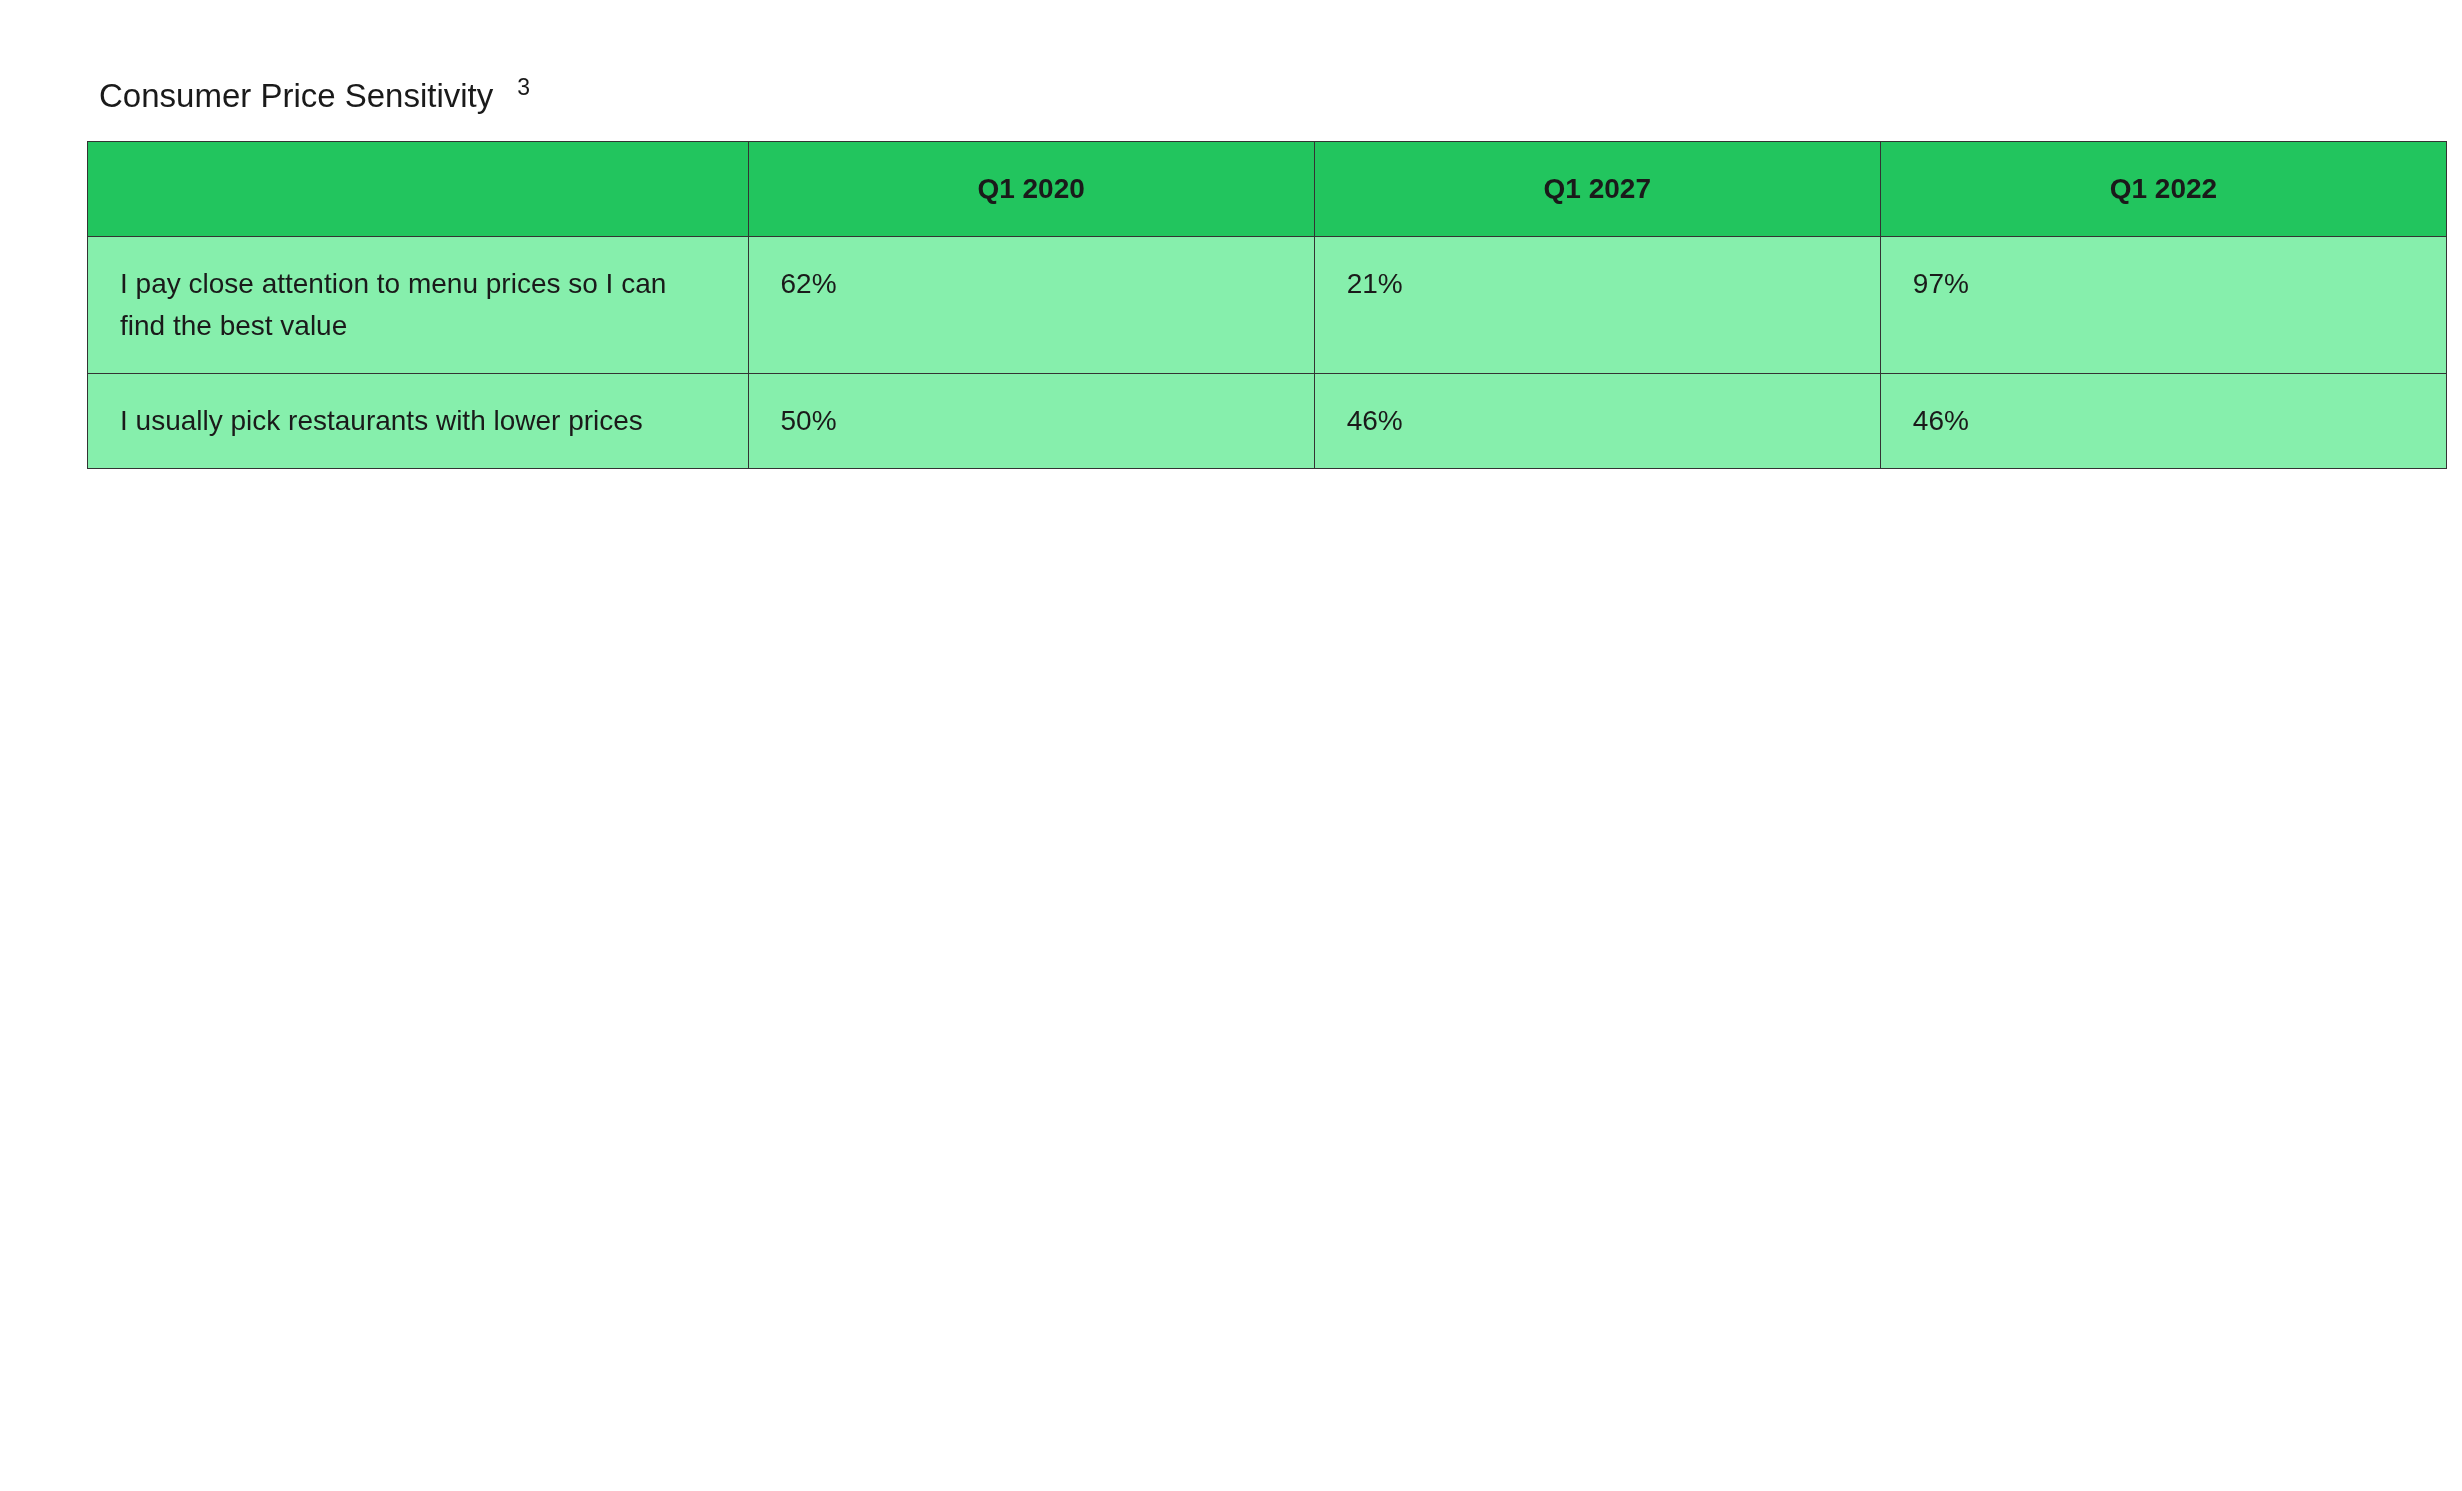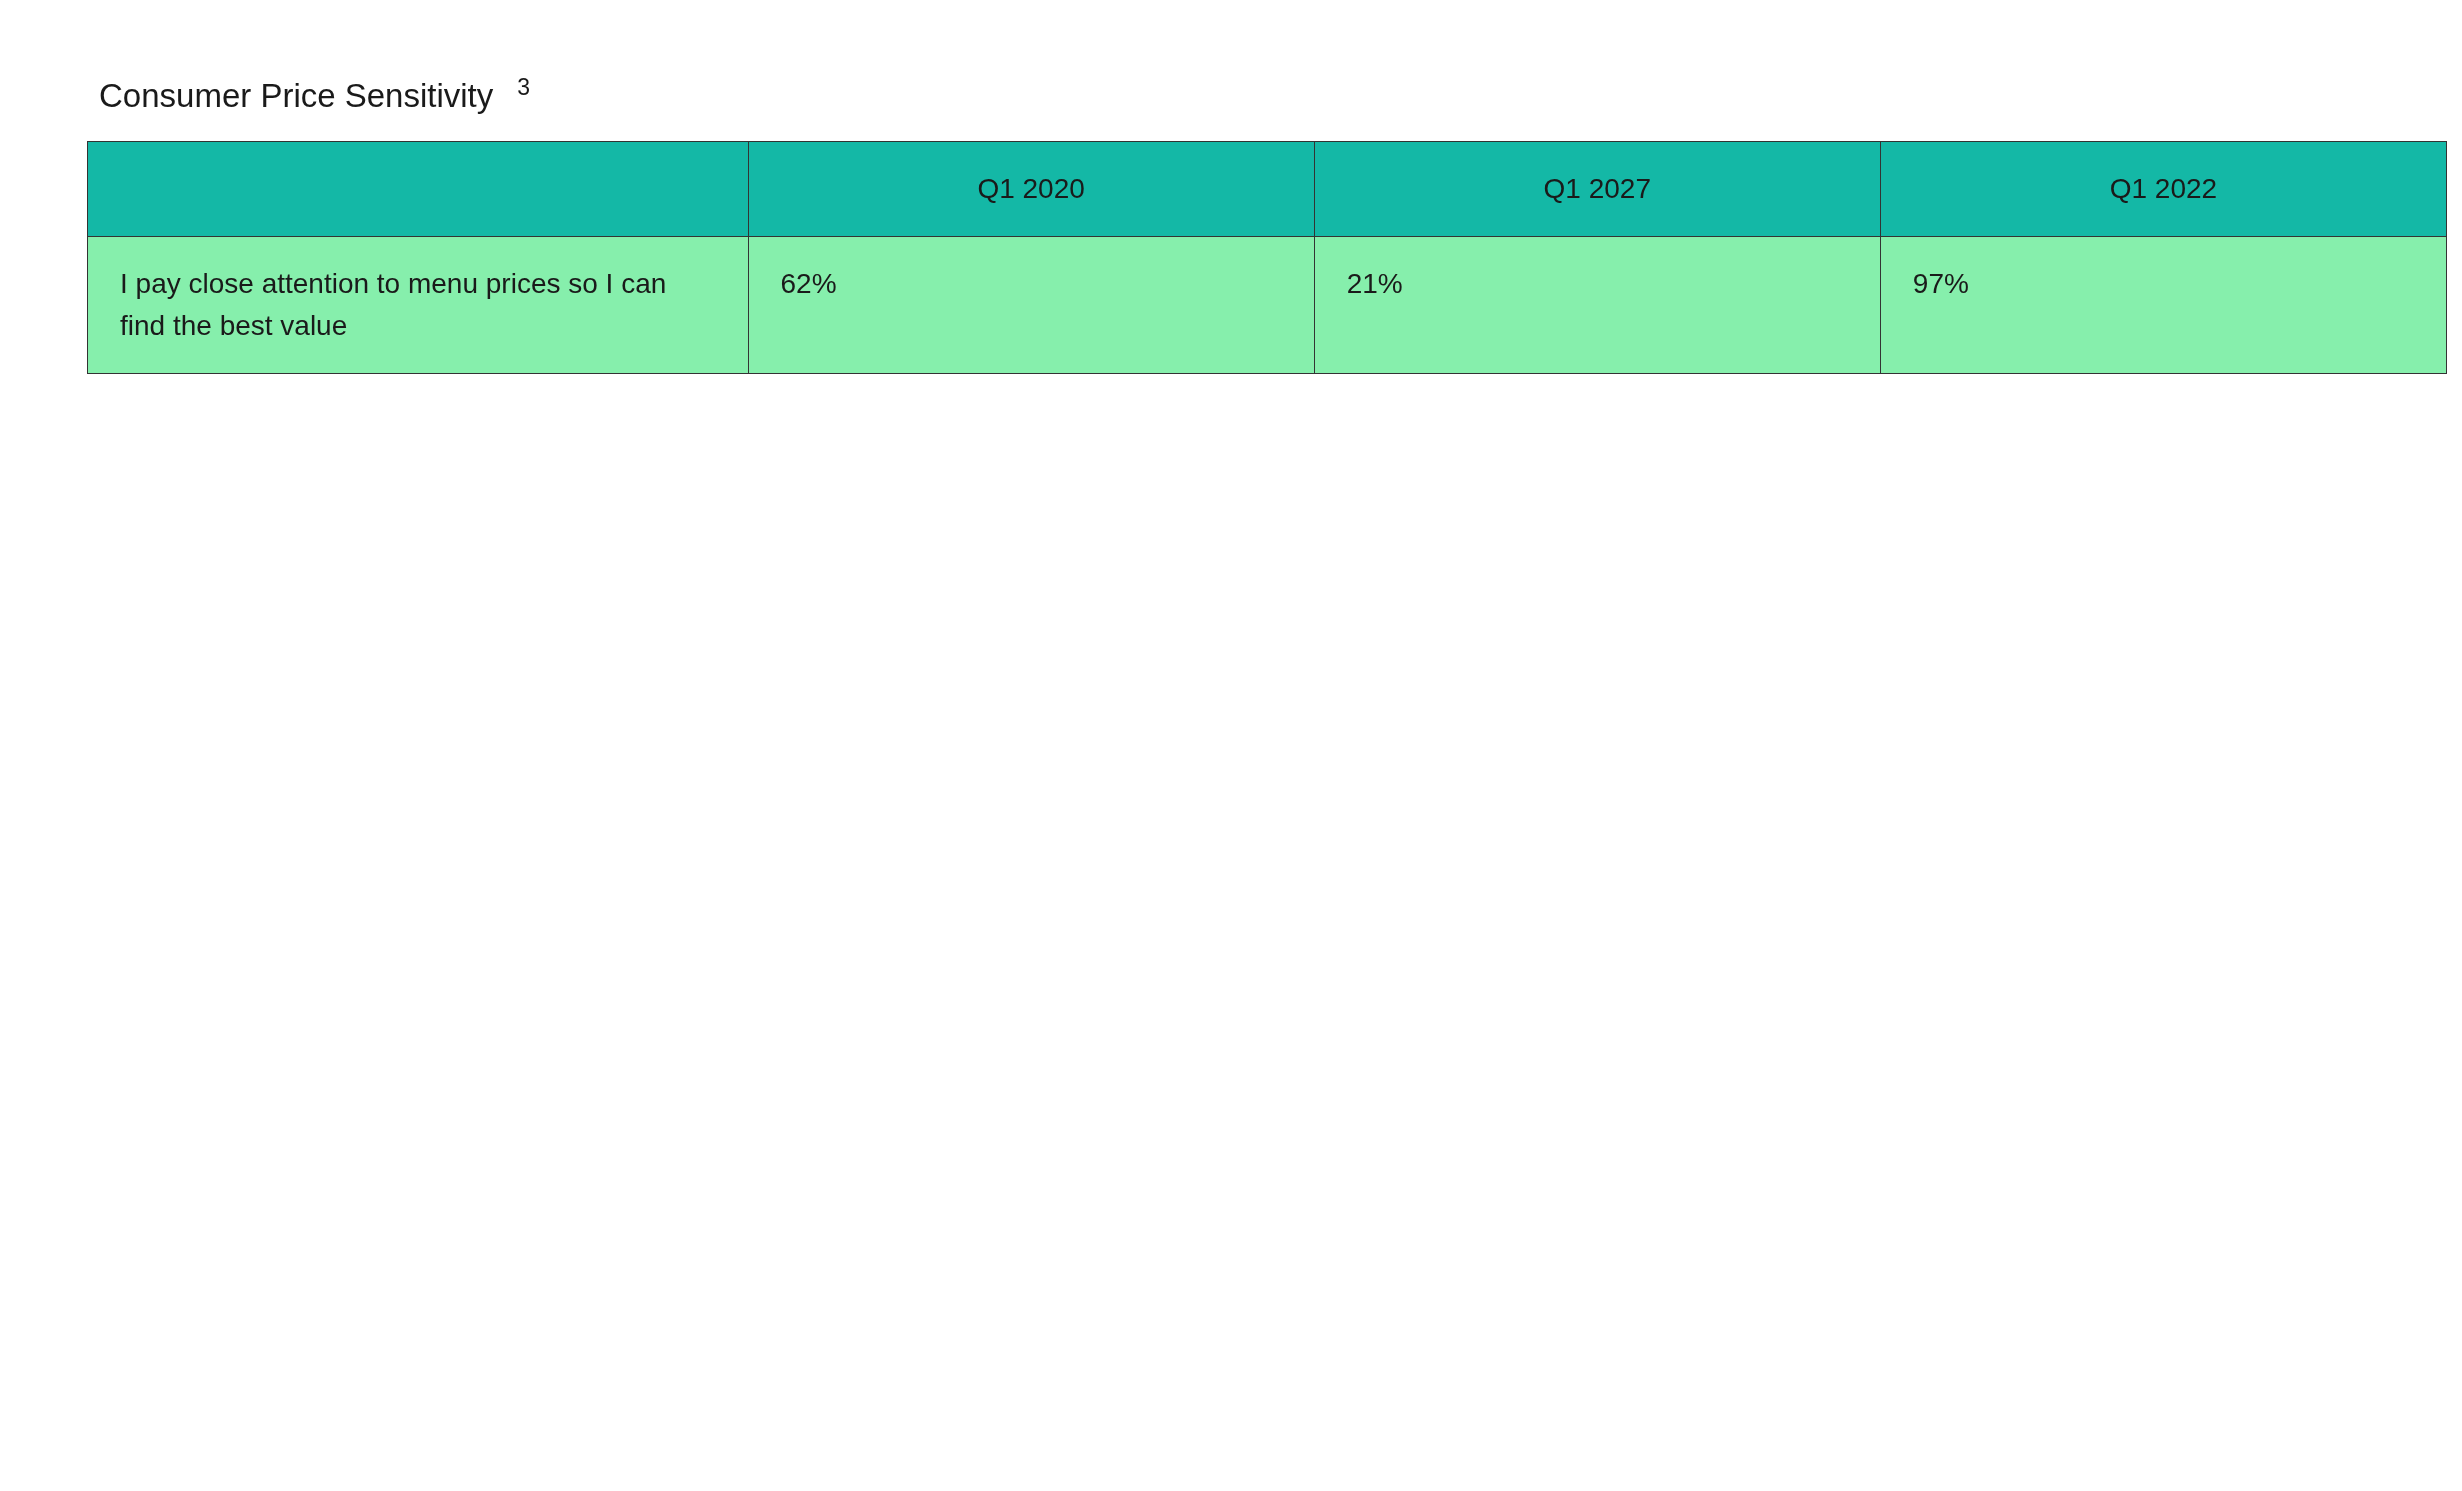--- a/index.html
+++ b/index.html
@@ -40,22 +40,22 @@
       border: 1.3px solid #333;
       padding: 26px 32px;
       vertical-align: top;
       font-size: 28px;
       font-weight: 400;
       color: #1a1a1a;
       line-height: 1.5;
     }
 
     .data-table thead th {
-      font-weight: 400;
-      background: #14b8a6;
+      font-weight: 700;
+      background: #22c55e;
     }
 
     .data-table tbody td {
       background: #86efac;
     }
 
     .col-label {
       width: 28%;
     }
 
@@ -79,15 +79,21 @@
       <th class="col-q1">Q1 2022</th>
     </tr>
   </thead>
   <tbody>
     <tr>
       <td class="col-label">I pay close attention to menu prices so I can find the best value</td>
       <td class="col-q1">62%</td>
       <td class="col-q1">21%</td>
       <td class="col-q1">97%</td>
     </tr>
+    <tr>
+      <td class="col-label">I usually pick restaurants with lower prices</td>
+      <td class="col-q1">50%</td>
+      <td class="col-q1">46%</td>
+      <td class="col-q1">46%</td>
+    </tr>
   </tbody>
 </table>
 
 
 </body></html>

